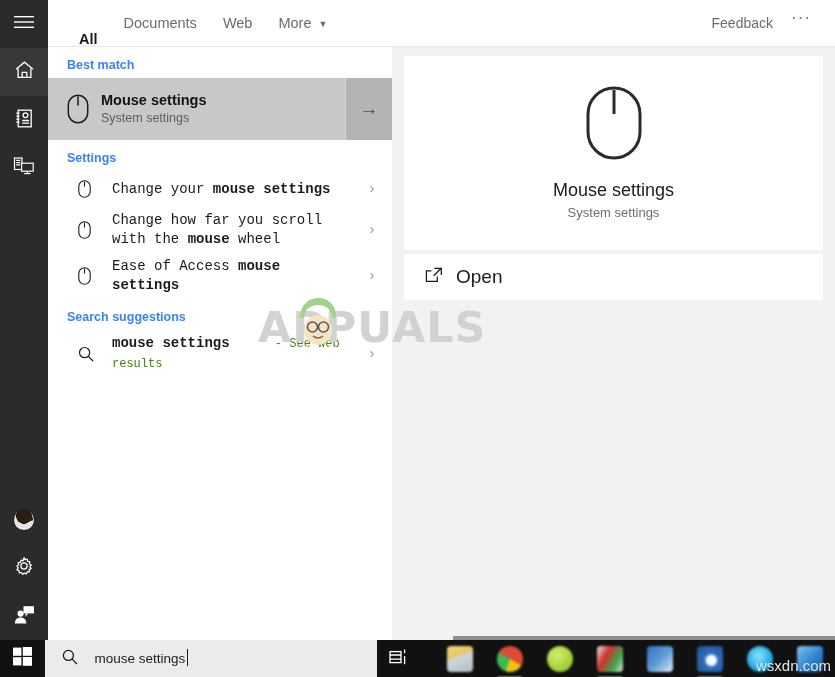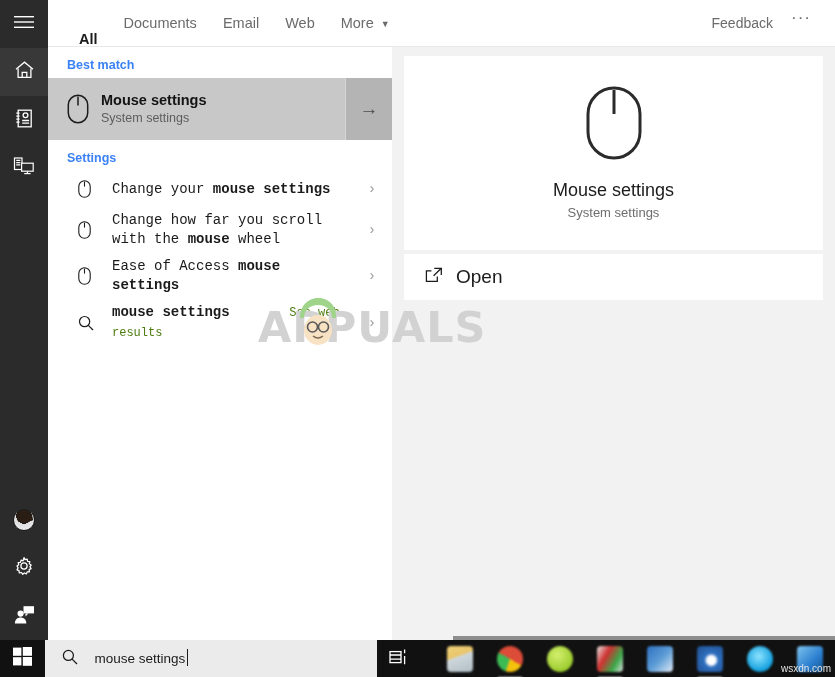--- a/index.html
+++ b/index.html
@@ -160,21 +160,21 @@
     font-family: "DejaVu Sans", sans-serif;
     font-size: 43px; font-weight: 700; letter-spacing: 1px;
     color: #d2d2d2;
   }
   #wm-face {
     position: absolute; left: 34px; top: 0px;
     width: 52px; height: 60px;
   }
   #wm-bottom {
     position: absolute; right: 4px; bottom: 3px;
-    font-size: 10px; color: #e4e4e4;
+    font-size: 15px; color: #e4e4e4;
     font-family: "Liberation Sans", sans-serif;
     z-index: 40;
   }
 
   
   #taskbar {
     position: absolute; left: 0; bottom: 0;
     width: 835px; height: 37px;
     background: #111111;
     display: flex; align-items: center;
@@ -300,23 +300,20 @@
   </div>
 
   <div id="flyout">
 
     <div id="tabbar">
       <div class="tab selected">
         <span>All</span>
       </div>
       <div class="tab">
         <span>Documents</span>
-      </div>
-      <div class="tab">
-        <span>Email</span>
       </div>
       <div class="tab">
         <span>Web</span>
       </div>
       <div class="tab">
         <span>More</span>
         <span class="caret">▼</span>
       </div>
 
       <div class="tabbar-right">
@@ -375,20 +372,21 @@
         <span class="res-icon">
           <svg width="13" height="18" viewBox="0 0 13 18" fill="none" stroke="#1b1b1b" stroke-width="1.1">
             <rect x="0.8" y="0.8" width="11.4" height="16.4" rx="5.7"></rect>
             <path d="M6.5 1.6 V6.6"></path>
           </svg>
         </span>
         <span class="res-label"><span>Ease of Access </span><b>mouse settings</b><span></span></span>
         <span class="res-chev">›</span>
       </div>
 
+      <div class="section-head">Search suggestions</div>
 
       <div class="res-row">
         <span class="res-icon">
           <svg width="16" height="16" viewBox="0 0 16 16" fill="none" stroke="#1b1b1b" stroke-width="1.2">
             <circle cx="6.6" cy="6.6" r="5.1"></circle>
             <path d="M10.3 10.3 L15 15"></path>
           </svg>
         </span>
         <span class="res-label"><b>mouse settings</b><span class="res-sub"> - See web results</span></span>
         <span class="res-chev">›</span>

